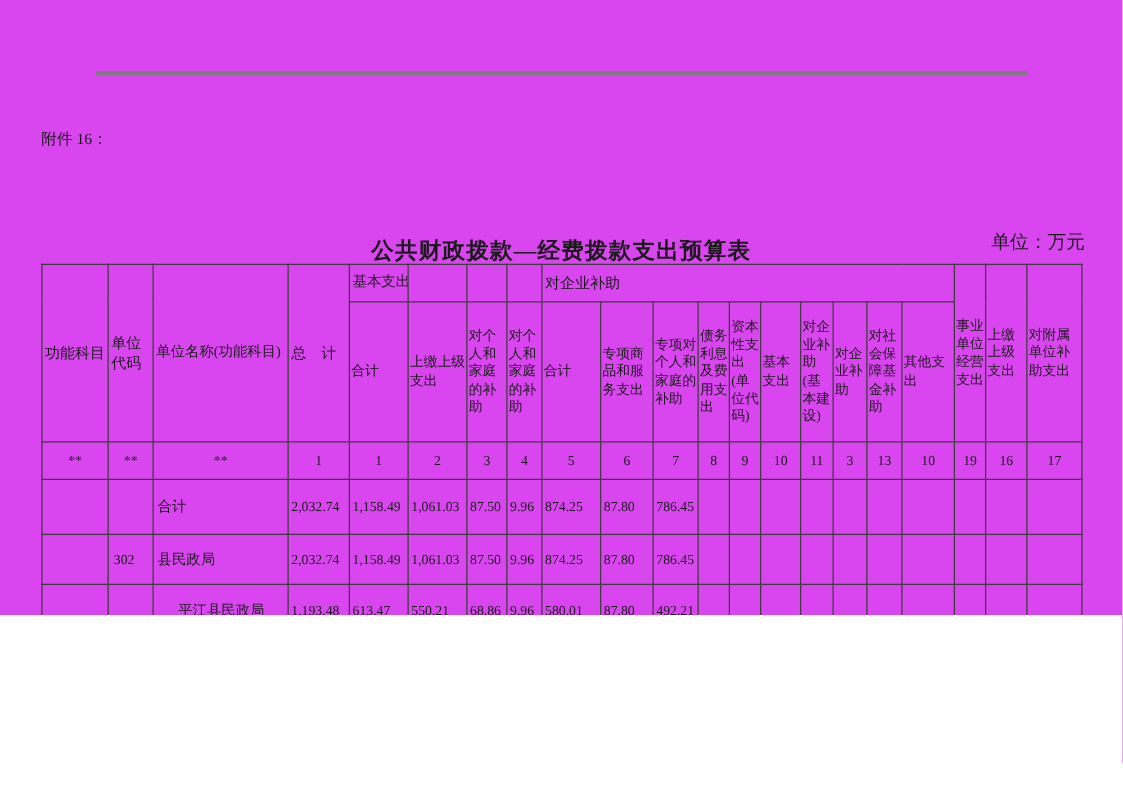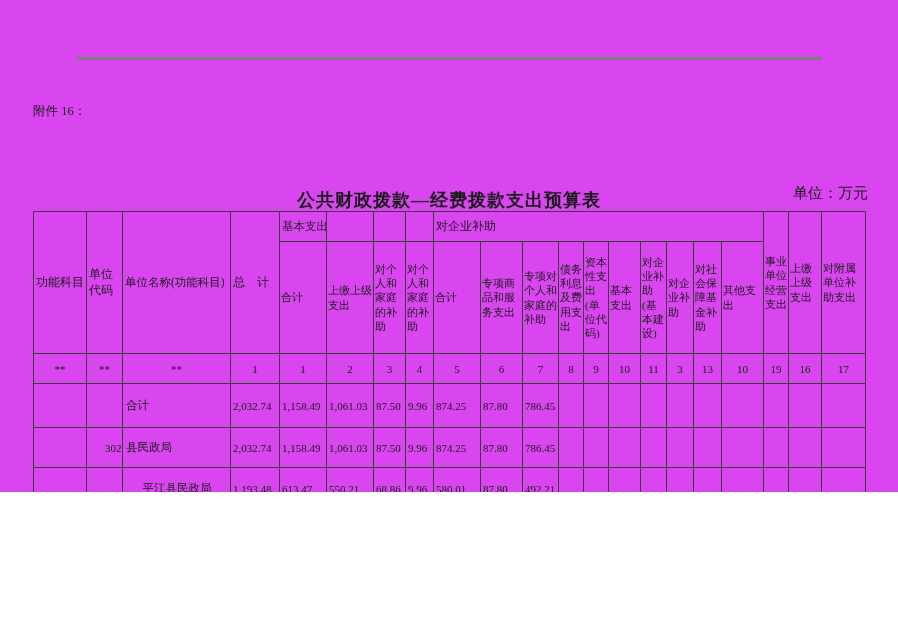--- a/index.html
+++ b/index.html
@@ -64,21 +64,21 @@
     text-align: left;
     word-break: break-all;
     line-height: 1.3;
   }
   .budget th.sub { font-size: 11px; padding: 0 1px; }
   .budget th.nowrap { white-space: nowrap; font-size: 11.5px; }
   .budget td.idx { text-align: center; font-size: 11px; }
   .budget td.num { text-align: right; font-size: 11px; padding-right: 18px; }
   .budget td.name { text-align: left; font-size: 11.5px; padding-left: 3px; }
   .budget td.name.center { text-align: center; font-family: Liberation Mono, monospace; }
-  .budget td.code { text-align: left; font-size: 11px; padding-left: 18px; }
+  .budget td.code { text-align: left; font-size: 11px; padding-left: 4px; }
   .budget td.code.vbottom { vertical-align: bottom; text-align: center; }
   .budget tr.grp { height: 30px; }
   .budget tr.subrow { height: 112px; }
   .budget tr.idxrow { height: 30px; }
   .budget tr.r0 { height: 44px; }
   .budget tr.r1 { height: 40px; }
   .budget tr.r2 { height: 42px; }
 </style>
 </head>
 <body>

